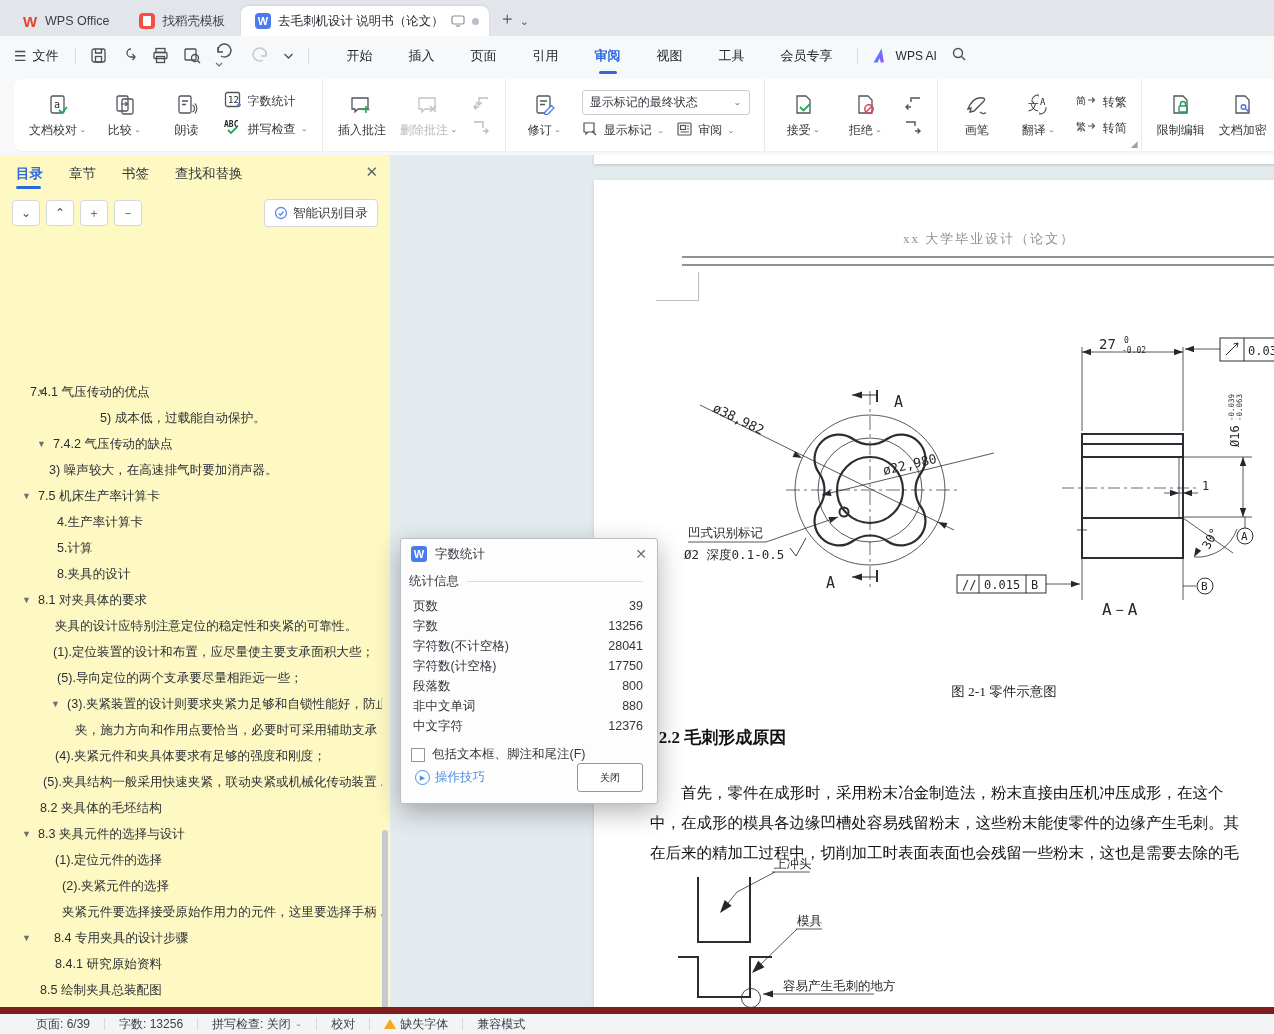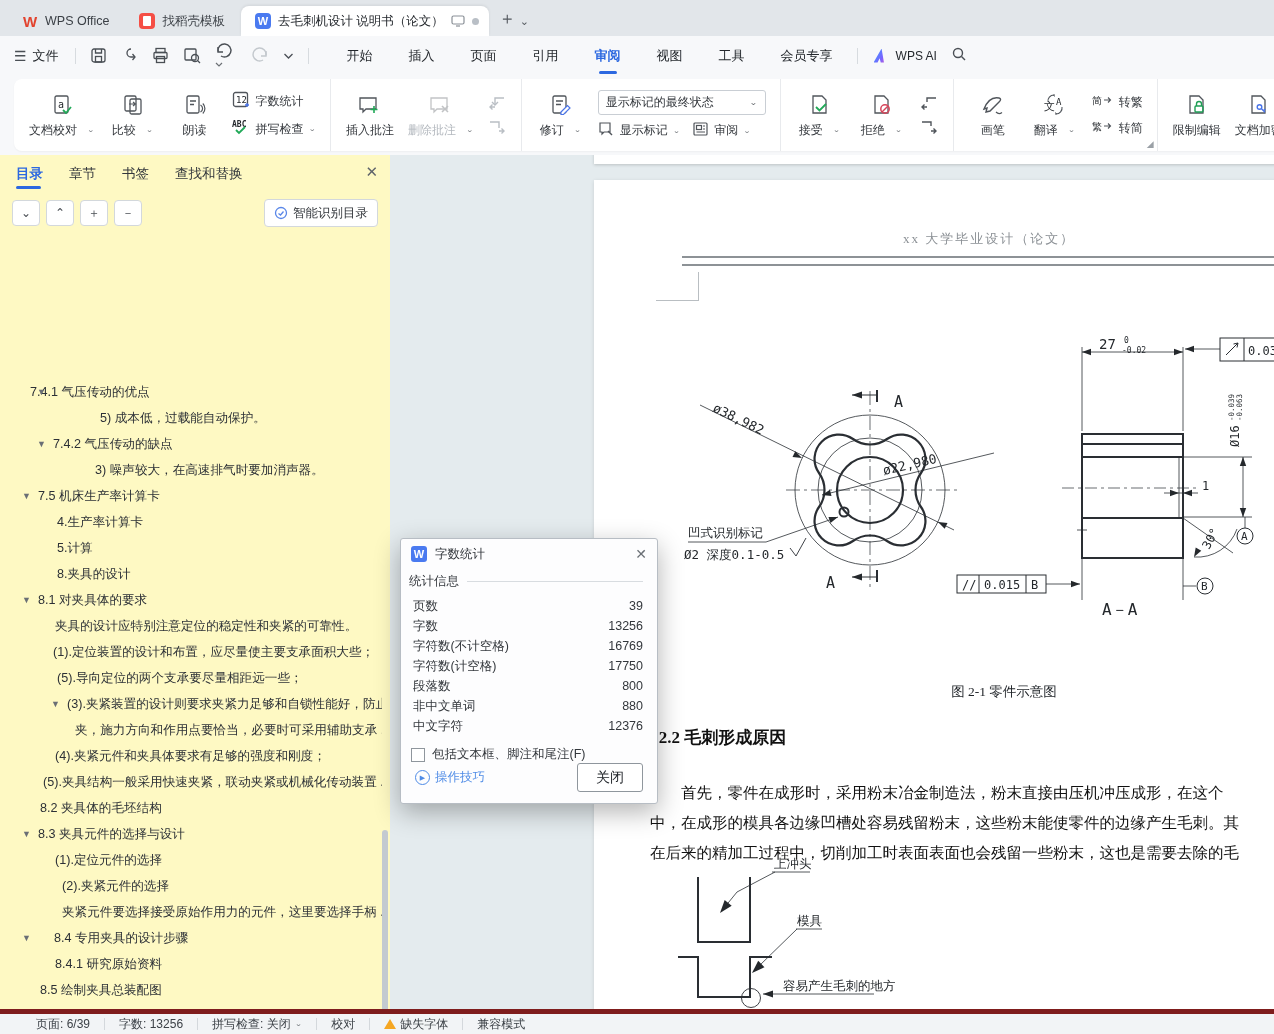--- a/index.html
+++ b/index.html
@@ -36,21 +36,21 @@
   .ai{display:flex;align-items:center;gap:6px;font-size:12px;color:#24282d;margin-left:10px;}
   .ai .ailogo{width:16px;height:14px;background:linear-gradient(120deg,#37a0ff,#7b61ff 55%,#ff5fa8);clip-path:polygon(0 100%,50% 0,65% 100%,45% 100%,38% 70%,25% 100%);}
   
   .ribbonwrap{position:absolute;left:0;top:75px;width:100%;height:80px;background:#f7f8fa;}
   .ribbon{position:absolute;left:14px;top:4px;right:-8px;height:72px;background:#fff;border-radius:8px;
           display:flex;align-items:stretch;box-shadow:0 1px 2px rgba(0,0,0,.04);}
   .rgroup{display:flex;align-items:center;padding:0 8px;position:relative;}
   .rgroup+.rgroup{border-left:1px solid #e8eaed;}
   .rbtn{display:flex;flex-direction:column;align-items:center;justify-content:center;gap:4px;padding:4px 7px;border-radius:4px;min-width:48px;}
   .rbtn .ric{height:26px;display:flex;align-items:center;justify-content:center;}
-  .rlab{font-size:12px;color:#33373c;white-space:nowrap;display:flex;align-items:center;gap:10px;}
+  .rlab{font-size:12px;color:#33373c;white-space:nowrap;display:flex;align-items:center;gap:2px;}
   .dd{font-size:9px;color:#6c7075;transform:scaleY(.8);}
   .rbtn.disabled .rlab{color:#b4b9bf;}
   .rbtn.disabled svg{opacity:.35;}
   .rstack{display:flex;flex-direction:column;justify-content:center;gap:8px;padding:0 6px;}
   .rrow{display:flex;align-items:center;gap:5px;font-size:12px;color:#33373c;white-space:nowrap;}
   .rrow.disabled{color:#b4b9bf;}
   .combo{width:152px;height:23px;border:1px solid #c9ced4;border-radius:3px;background:#fff;display:flex;align-items:center;
          justify-content:space-between;padding:0 7px;font-size:12px;color:#33373c;}
   .combo .dd{font-size:10px;}
   .launcher{position:absolute;right:3px;bottom:2px;font-size:9px;color:#9aa0a6;}
@@ -100,23 +100,23 @@
   .dlg-body{padding:4px 14px 0 8px;}
   .dlg-sec{display:flex;align-items:center;gap:8px;font-size:12.5px;color:#33373c;margin-bottom:6px;}
   .dlg-sec::after{content:"";flex:1;height:1px;background:#d8dce0;}
   .dlg-row{display:flex;justify-content:space-between;font-size:12.5px;color:#33373c;height:20px;line-height:20px;padding-left:4px;}
   .dlg-check{display:flex;align-items:center;gap:7px;font-size:12.5px;color:#33373c;margin-top:10px;padding-left:2px;}
   .chk{width:12px;height:12px;border:1px solid #8f969d;background:#fff;display:inline-block;}
   .dlg-footer{position:absolute;left:14px;right:14px;bottom:11px;display:flex;align-items:center;}
   .tips{display:flex;align-items:center;gap:5px;font-size:12.5px;color:#4e8be6;}
   .tips .play{width:13px;height:13px;border:1px solid #4e8be6;border-radius:50%;display:inline-flex;align-items:center;justify-content:center;font-size:7px;color:#4e8be6;}
   .btn-close{margin-left:auto;width:64px;height:27px;background:#fff;border:1px solid #8f969d;border-radius:3px;
-             font-size:14px;color:#24282d;display:flex;align-items:center;justify-content:center;}
+             font-size:10px;color:#24282d;display:flex;align-items:center;justify-content:center;}
   
-  .statusbar{position:absolute;left:0;bottom:0;width:100%;height:20px;background:#f2f4f6;border-top:5px solid #7f1d1d;
+  .statusbar{position:absolute;left:0;bottom:0;width:100%;height:20px;background:#f2f4f6;border-top:7px solid #7f1d1d;
              display:flex;align-items:center;font-size:12px;color:#3c4147;}
   .sb-item{padding:0 14px;display:flex;align-items:center;gap:4px;}
   .sb-sep{width:1px;height:12px;background:#d4d8dc;}
   .warn{width:0;height:0;border-left:6px solid transparent;border-right:6px solid transparent;border-bottom:10px solid #f5a623;position:relative;display:inline-block;}
 </style>
 </head>
 <body>
 
 <div class="tabbar">
   <div class="tab first">
@@ -504,21 +504,21 @@
           <circle cx="7" cy="7" r="5.5"></circle>
           <path d="M4.5 7.5 L6.5 9 L9.5 5.5"></path>
         </svg>
       <span>智能识别目录</span>
     </span>
   </div>
   <div class="outline">
       <div class="o-item"><span class="o-caret" style="left: 37px;">▼</span><span class="o-text" style="padding-left: 30px;">7.4.1 气压传动的优点</span></div>
       <div class="o-item"><span class="o-text" style="padding-left: 100px;">5) 成本低，过载能自动保护。</span></div>
       <div class="o-item"><span class="o-caret" style="left: 37px;">▼</span><span class="o-text" style="padding-left: 53px;">7.4.2 气压传动的缺点</span></div>
-      <div class="o-item"><span class="o-text" style="padding-left: 95px;">3) 噪声较大，在高速排气时要加消声器。</span></div>
+      <div class="o-item"><span class="o-text" style="padding-left: 49px;">3) 噪声较大，在高速排气时要加消声器。</span></div>
       <div class="o-item"><span class="o-caret" style="left: 22px;">▼</span><span class="o-text" style="padding-left: 38px;">7.5 机床生产率计算卡</span></div>
       <div class="o-item"><span class="o-text" style="padding-left: 57px;">4.生产率计算卡</span></div>
       <div class="o-item"><span class="o-text" style="padding-left: 57px;">5.计算</span></div>
       <div class="o-item"><span class="o-text" style="padding-left: 57px;">8.夹具的设计</span></div>
       <div class="o-item"><span class="o-caret" style="left: 22px;">▼</span><span class="o-text" style="padding-left: 38px;">8.1 对夹具体的要求</span></div>
       <div class="o-item"><span class="o-text" style="padding-left: 55px;">夹具的设计应特别注意定位的稳定性和夹紧的可靠性。</span></div>
       <div class="o-item"><span class="o-text" style="padding-left: 53px;">(1).定位装置的设计和布置，应尽量使主要支承面积大些；</span></div>
       <div class="o-item"><span class="o-text" style="padding-left: 57px;">(5).导向定位的两个支承要尽量相距远一些；</span></div>
       <div class="o-item"><span class="o-caret" style="left: 51px;">▼</span><span class="o-text" style="padding-left: 67px;">(3).夹紧装置的设计则要求夹紧力足够和自锁性能好，防止 ...</span></div>
       <div class="o-item"><span class="o-text" style="padding-left: 75px;">夹，施力方向和作用点要恰当，必要时可采用辅助支承 ...</span></div>
@@ -701,21 +701,21 @@
         <div class="dlg-row">
           <span>页数</span>
           <span>39</span>
         </div>
         <div class="dlg-row">
           <span>字数</span>
           <span>13256</span>
         </div>
         <div class="dlg-row">
           <span>字符数(不计空格)</span>
-          <span>16769</span>
+          <span>28041</span>
         </div>
         <div class="dlg-row">
           <span>字符数(计空格)</span>
           <span>17750</span>
         </div>
         <div class="dlg-row">
           <span>段落数</span>
           <span>800</span>
         </div>
         <div class="dlg-row">

